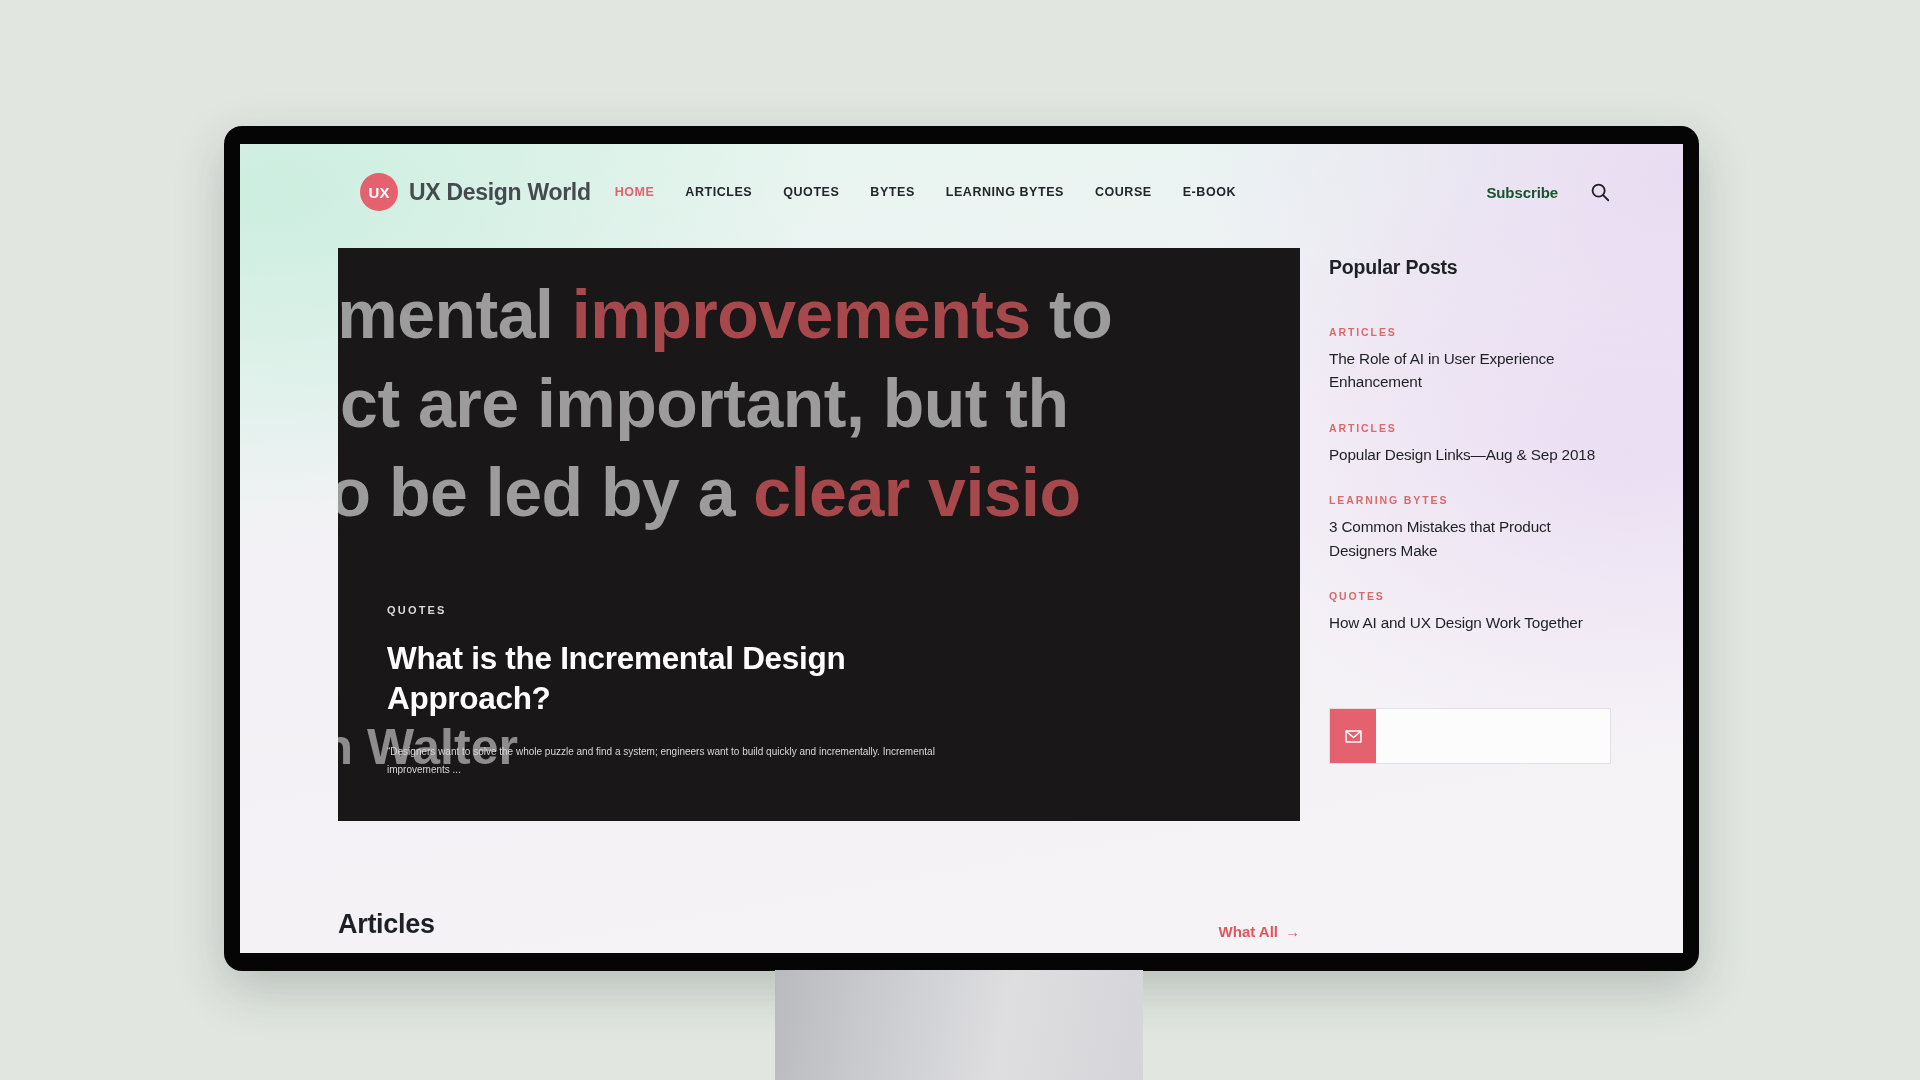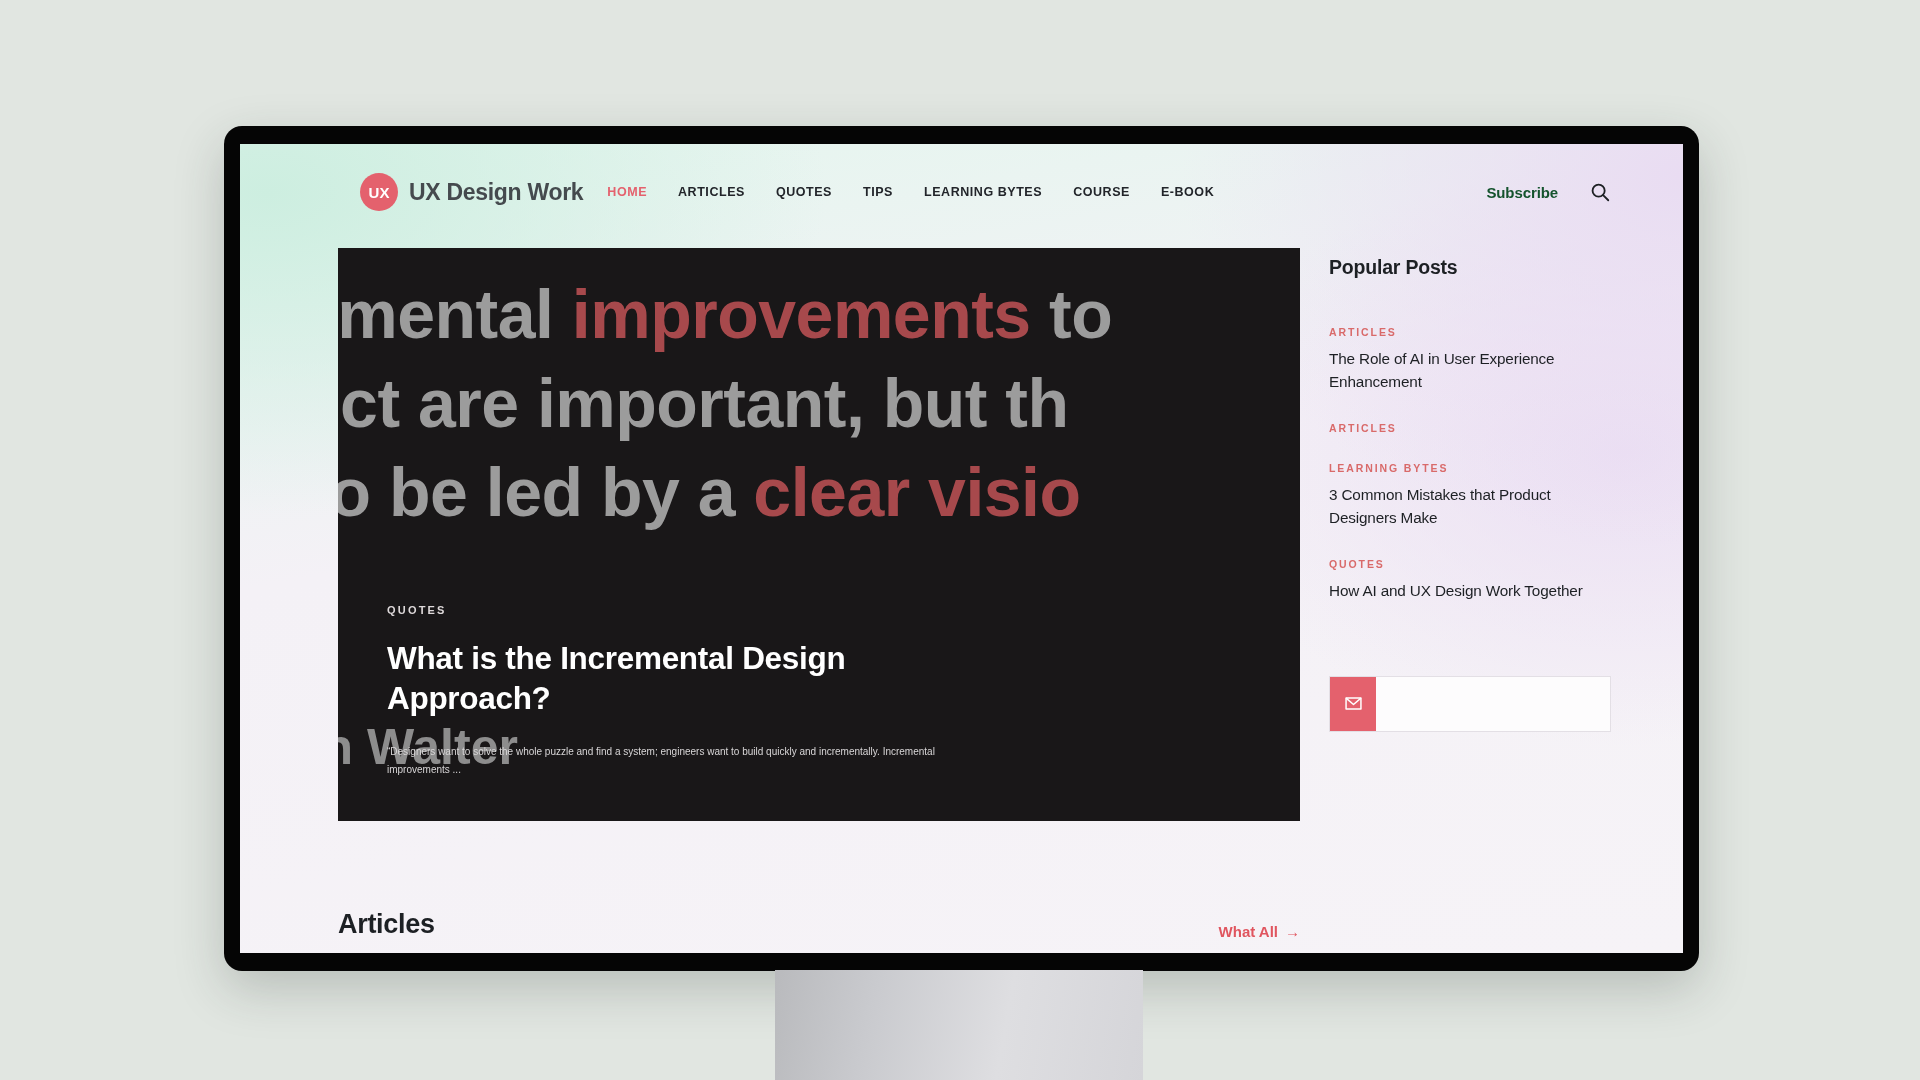--- a/index.html
+++ b/index.html
@@ -203,28 +203,28 @@
 
   <div id="screen">
     <div id="page-bg"></div>
 
     <div id="page">
 
       <div id="navbar">
 
         <div class="brand">
           <div class="brand-badge">UX</div>
-          <div class="brand-name">UX Design Work</div>
+          <div class="brand-name">UX Design World</div>
         </div>
 
         <nav id="nav-links">
           <a class="nav-link active">HOME</a>
           <a class="nav-link">ARTICLES</a>
           <a class="nav-link">QUOTES</a>
-          <a class="nav-link">TIPS</a>
+          <a class="nav-link">BYTES</a>
           <a class="nav-link">LEARNING BYTES</a>
           <a class="nav-link">COURSE</a>
           <a class="nav-link">E-BOOK</a>
         </nav>
 
         <div id="nav-right">
           <a id="subscribe">Subscribe</a>
           <span id="search-btn">
             <svg viewBox="0 0 24 24" width="22" height="22" fill="none" stroke="#1d2024" stroke-width="2" stroke-linecap="round">
               <circle cx="10.5" cy="10.5" r="6.6"></circle>
@@ -272,20 +272,21 @@
 
           <h3 id="pop-title">Popular Posts</h3>
 
           <div class="pop-item">
             <div class="pop-cat">ARTICLES</div>
             <div class="pop-headline">The Role of AI in User Experience Enhancement</div>
           </div>
 
           <div class="pop-item">
             <div class="pop-cat">ARTICLES</div>
+            <div class="pop-headline">Popular Design Links—Aug &amp; Sep 2018</div>
           </div>
 
           <div class="pop-item">
             <div class="pop-cat">LEARNING BYTES</div>
             <div class="pop-headline">3 Common Mistakes that Product Designers Make</div>
           </div>
 
           <div class="pop-item">
             <div class="pop-cat">QUOTES</div>
             <div class="pop-headline">How AI and UX Design Work Together</div>

